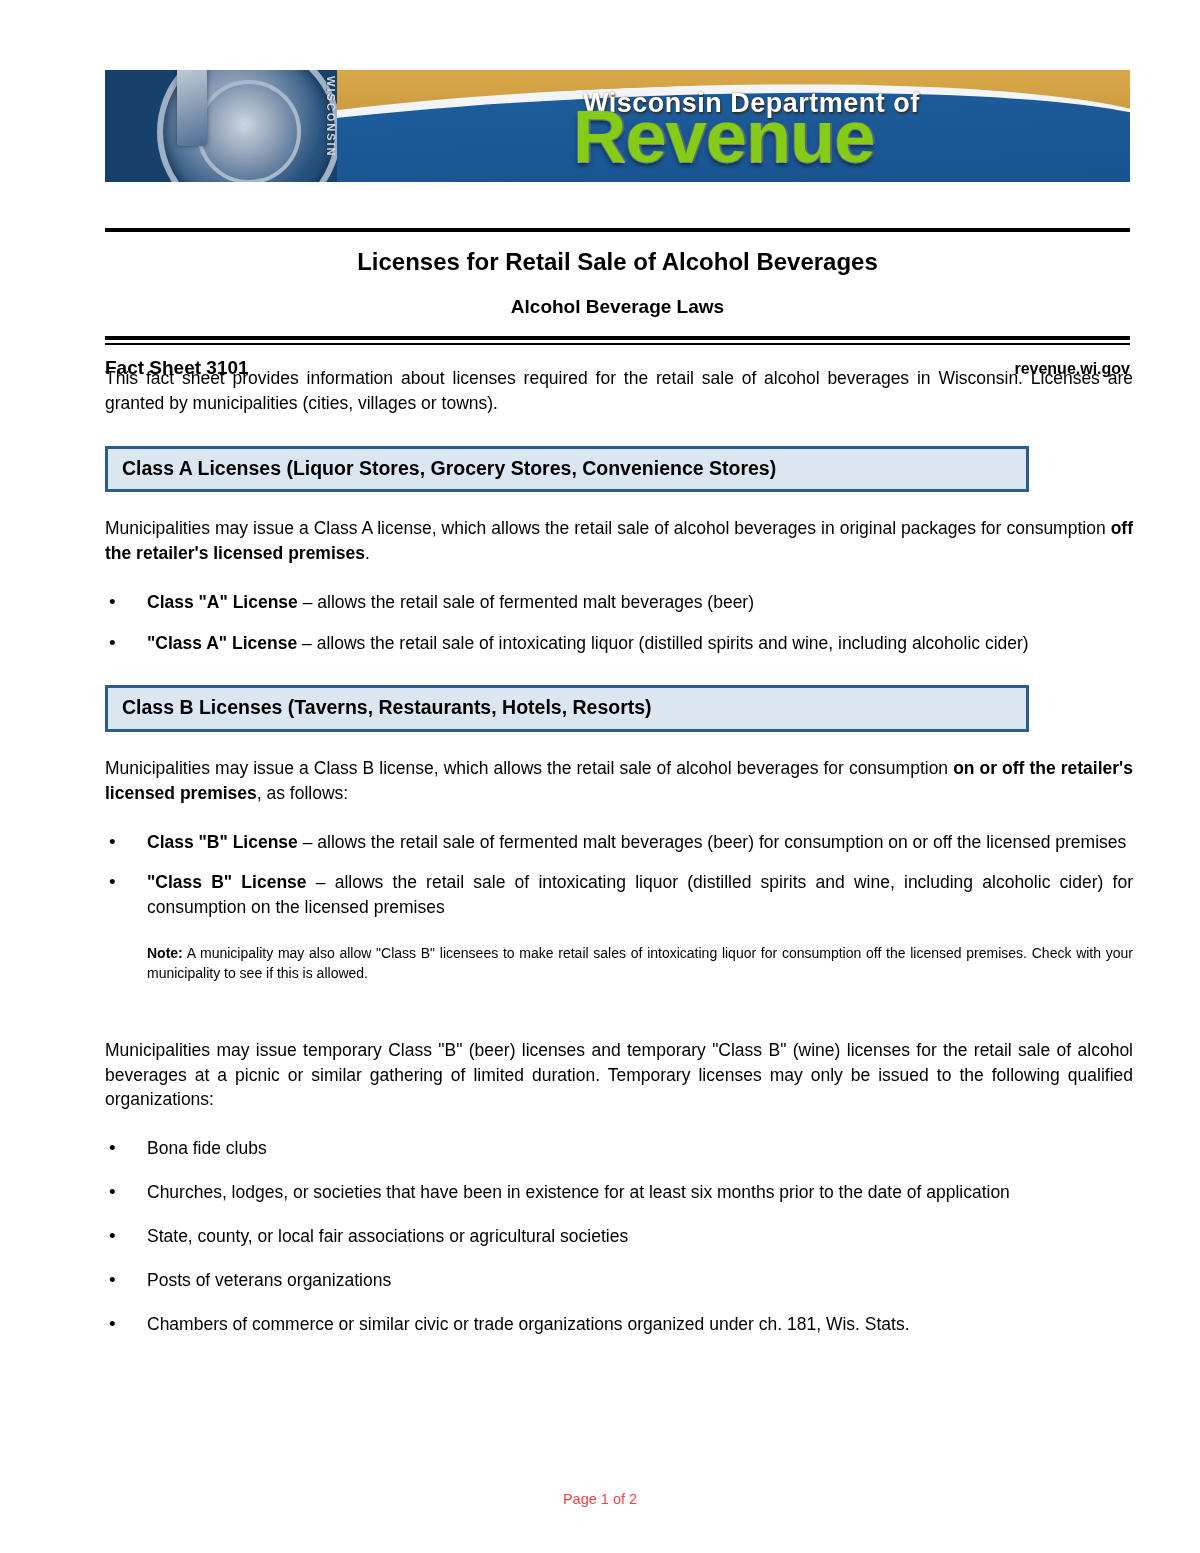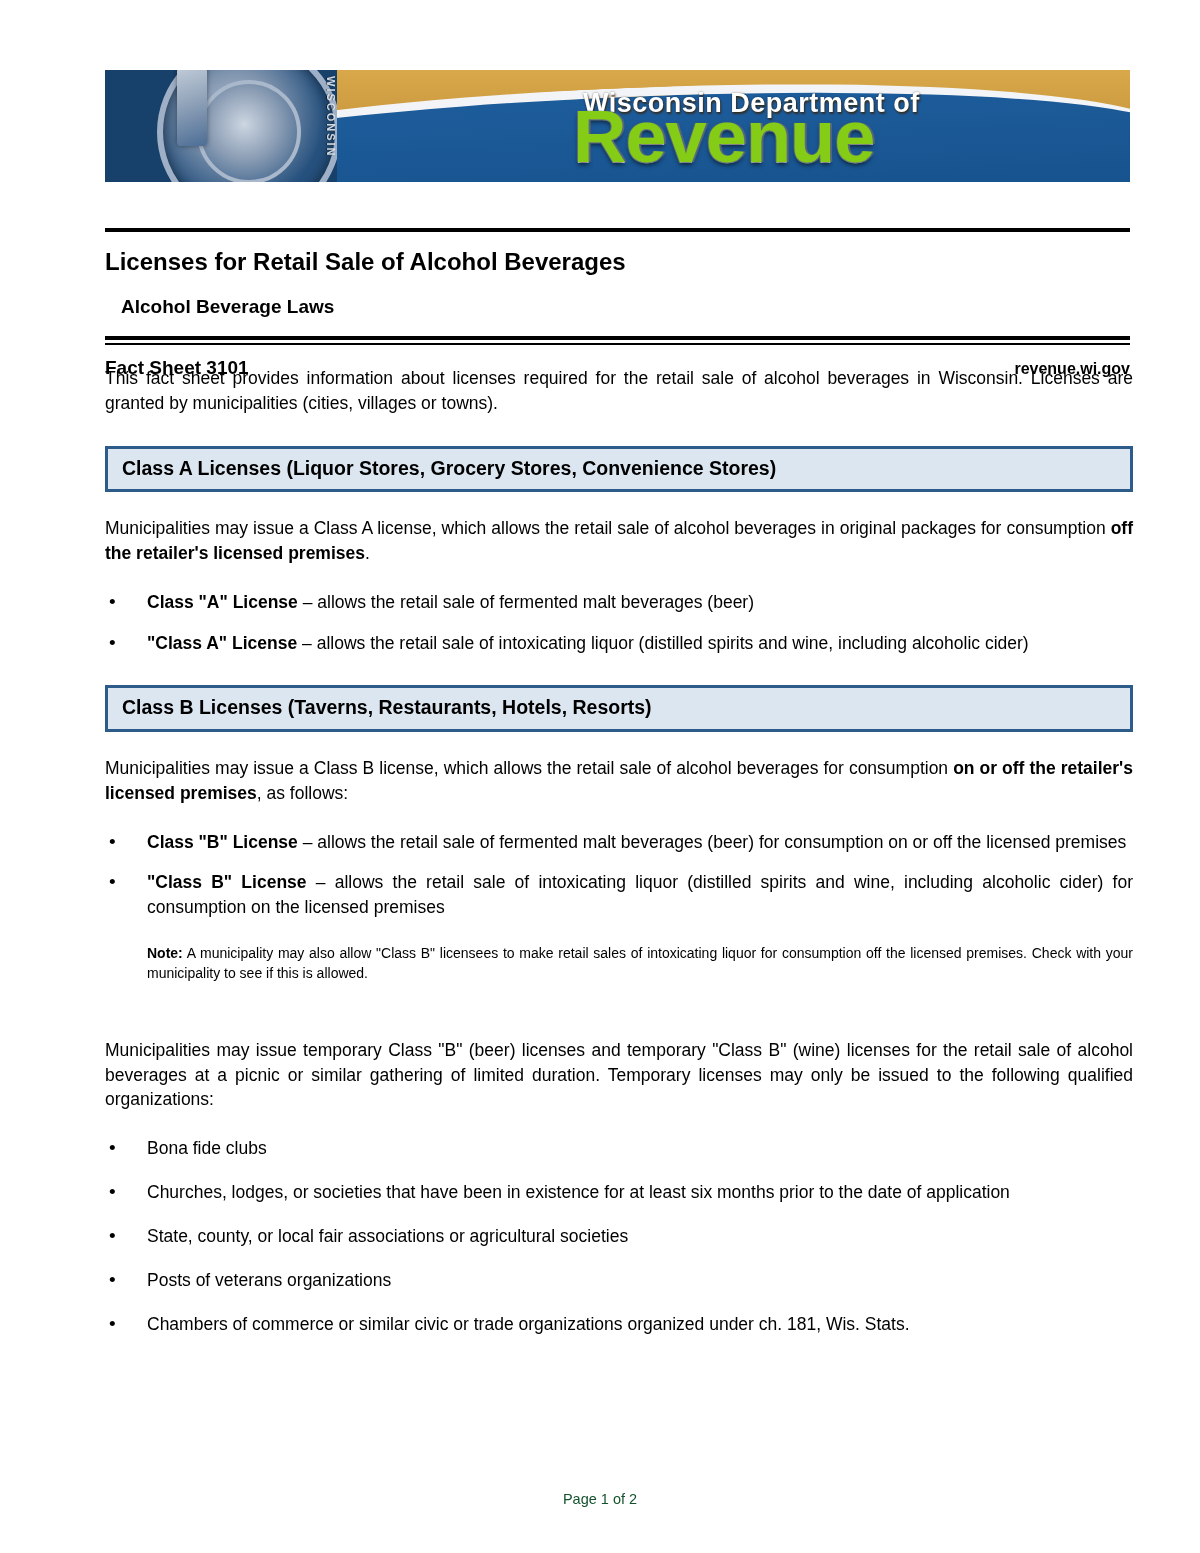--- a/index.html
+++ b/index.html
@@ -151,20 +151,21 @@
     top: 228px;
     width: 1025px;
     height: 4px;
     background: #000000;
   }
   .title-block {
     position: absolute;
     left: 105px;
     top: 246px;
     width: 1025px;
+    text-align: center;
   }
   .doc-title {
     font-size: 24px;
     font-weight: bold;
     line-height: 1.32;
     margin: 0;
   }
   .doc-sub {
     font-size: 19px;
     font-weight: bold;
@@ -209,21 +210,21 @@
     margin: 0 0 0 0;
     font-size: 17.5px;
     line-height: 1.42;
     text-align: justify;
   }
   .gap-md { height: 24px; }
   .gap-lg { height: 30px; }
 
   .section-head {
     box-sizing: border-box;
-    width: 1028px;
+    width: 924px;
     border: 3px solid #2e5c8a;
     background: #dce6f1;
     padding: 7px 0 9px 14px;
     font-size: 19.5px;
     font-weight: bold;
     color: #000000;
     line-height: 1.25;
   }
 
   ul.bullets {
@@ -259,21 +260,21 @@
   b, strong { font-weight: bold; }
 
   
   .footer {
     position: absolute;
     left: 0;
     top: 1491px;
     width: 1200px;
     text-align: center;
     font-size: 14.5px;
-    color: #14532d;
+    color: #ef4444;
   }
 </style>
 </head>
 <body>
 
 <div class="page">
 
   <div class="banner">
     <div class="banner-gold"></div>
     <div class="banner-swoosh"></div>

